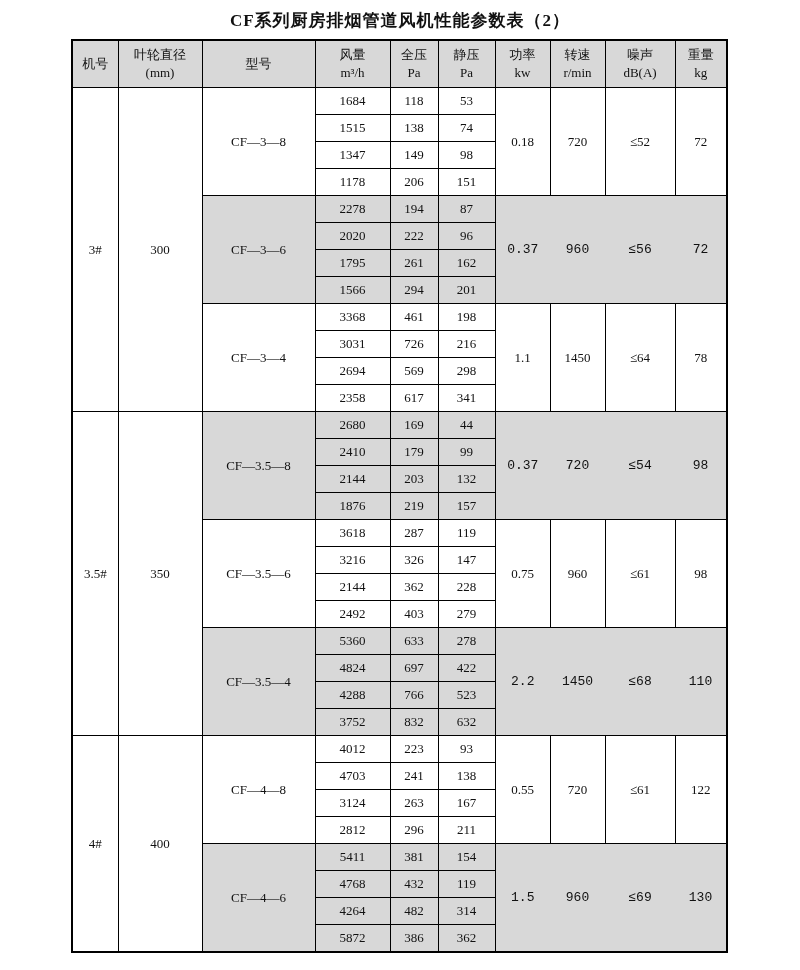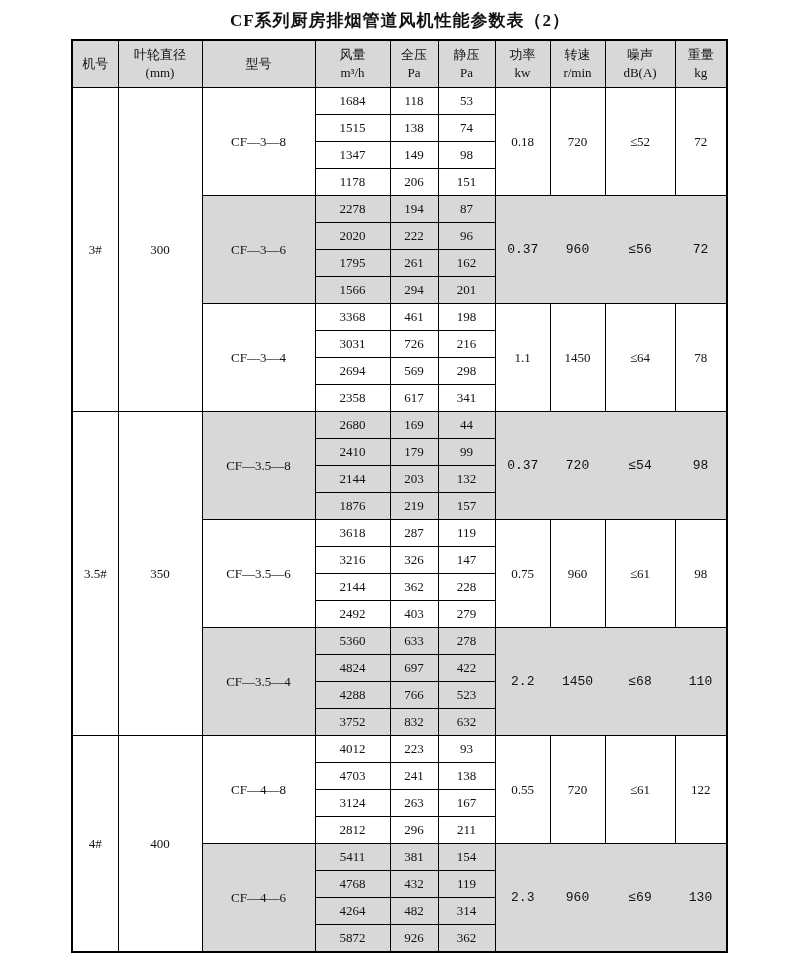--- a/index.html
+++ b/index.html
@@ -272,35 +272,35 @@
         <tr>
           <td class="c-val">2812</td>
           <td class="c-val">296</td>
           <td class="c-val">211</td>
         </tr>
         <tr>
           <td rowspan="4" class="c-model shaded">CF—4—6</td>
           <td class="c-val shaded">5411</td>
           <td class="c-val shaded">381</td>
           <td class="c-val shaded">154</td>
-          <td rowspan="4" class="c-span shaded">2.3</td>
+          <td rowspan="4" class="c-span shaded">1.5</td>
           <td rowspan="4" class="c-span shaded">960</td>
           <td rowspan="4" class="c-span shaded">≤69</td>
           <td rowspan="4" class="c-span shaded">130</td>
         </tr>
         <tr>
           <td class="c-val shaded">4768</td>
           <td class="c-val shaded">432</td>
           <td class="c-val shaded">119</td>
         </tr>
         <tr>
           <td class="c-val shaded">4264</td>
           <td class="c-val shaded">482</td>
           <td class="c-val shaded">314</td>
         </tr>
         <tr>
           <td class="c-val shaded">5872</td>
-          <td class="c-val shaded">926</td>
+          <td class="c-val shaded">386</td>
           <td class="c-val shaded">362</td>
         </tr>
       </tbody>
   </table>
 </div>
 
 </body></html>

